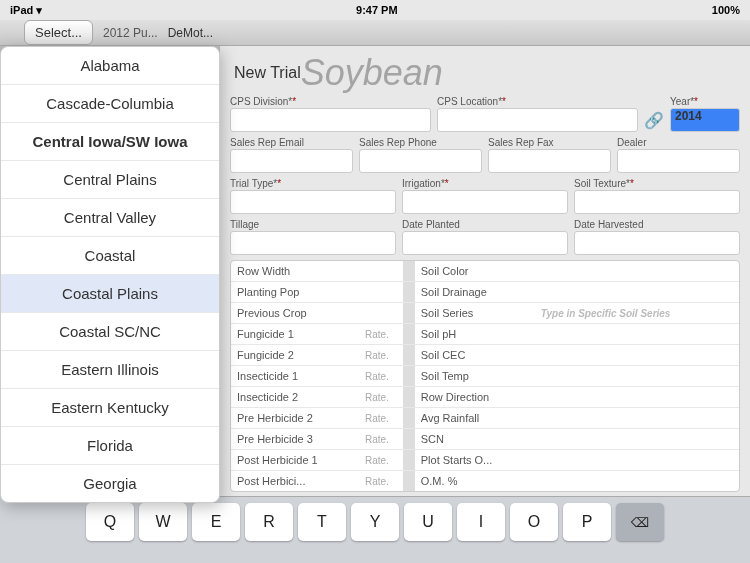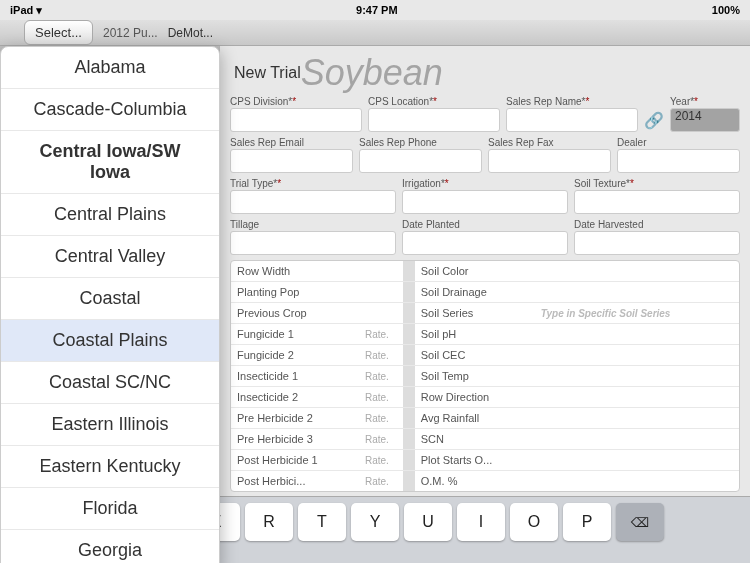--- a/index.html
+++ b/index.html
@@ -90,21 +90,21 @@
       width: 220px;
       background: white;
       border: 1px solid #ccc;
       border-radius: 8px;
       box-shadow: 2px 4px 16px rgba(0,0,0,0.25);
       z-index: 100;
       overflow: hidden;
     }
     .dropdown-item {
       padding: 10px 16px;
-      font-size: 18px;
+      font-size: 15px;
       color: #333;
       text-align: center;
       border-bottom: 1px solid #e8e8e8;
       cursor: pointer;
     }
     .dropdown-item:last-child { border-bottom: none; }
     .dropdown-item.highlighted {
       background: #e0e8f8;
     }
     .dropdown-item.bold { font-weight: bold; }
@@ -160,22 +160,23 @@
     .field-label.required::after { content: '*'; color: #900; }
     .field-input {
       height: 24px;
       background: white;
       border: 1px solid #ccc;
       border-radius: 3px;
       padding: 0 4px;
       font-size: 12px;
     }
     .field-input.year-field {
-      background: #a3a3a3;
-      color: #333;
+      background: #3b82f6;
+      color: #333;
+      font-weight: bold;
     }
     .link-icon {
       width: 20px;
       height: 24px;
       display: flex;
       align-items: center;
       justify-content: center;
       font-size: 16px;
       color: #4a7;
     }
@@ -319,24 +320,20 @@
 
         <div class="form-row">
           <div class="field-group">
             <span class="field-label required">CPS Division*</span>
             <div class="field-input"></div>
           </div>
           <div class="field-group">
             <span class="field-label required">CPS Location*</span>
             <div class="field-input"></div>
           </div>
-          <div class="field-group">
-            <span class="field-label required">Sales Rep Name*</span>
-            <div class="field-input"></div>
-          </div>
           <div class="link-icon">🔗</div>
           <div class="field-group fixed-small">
             <span class="field-label required">Year*</span>
             <div class="field-input year-field">2014</div>
           </div>
         </div>
 
         <div class="form-row">
           <div class="field-group">
             <span class="field-label">Sales Rep Email</span>

